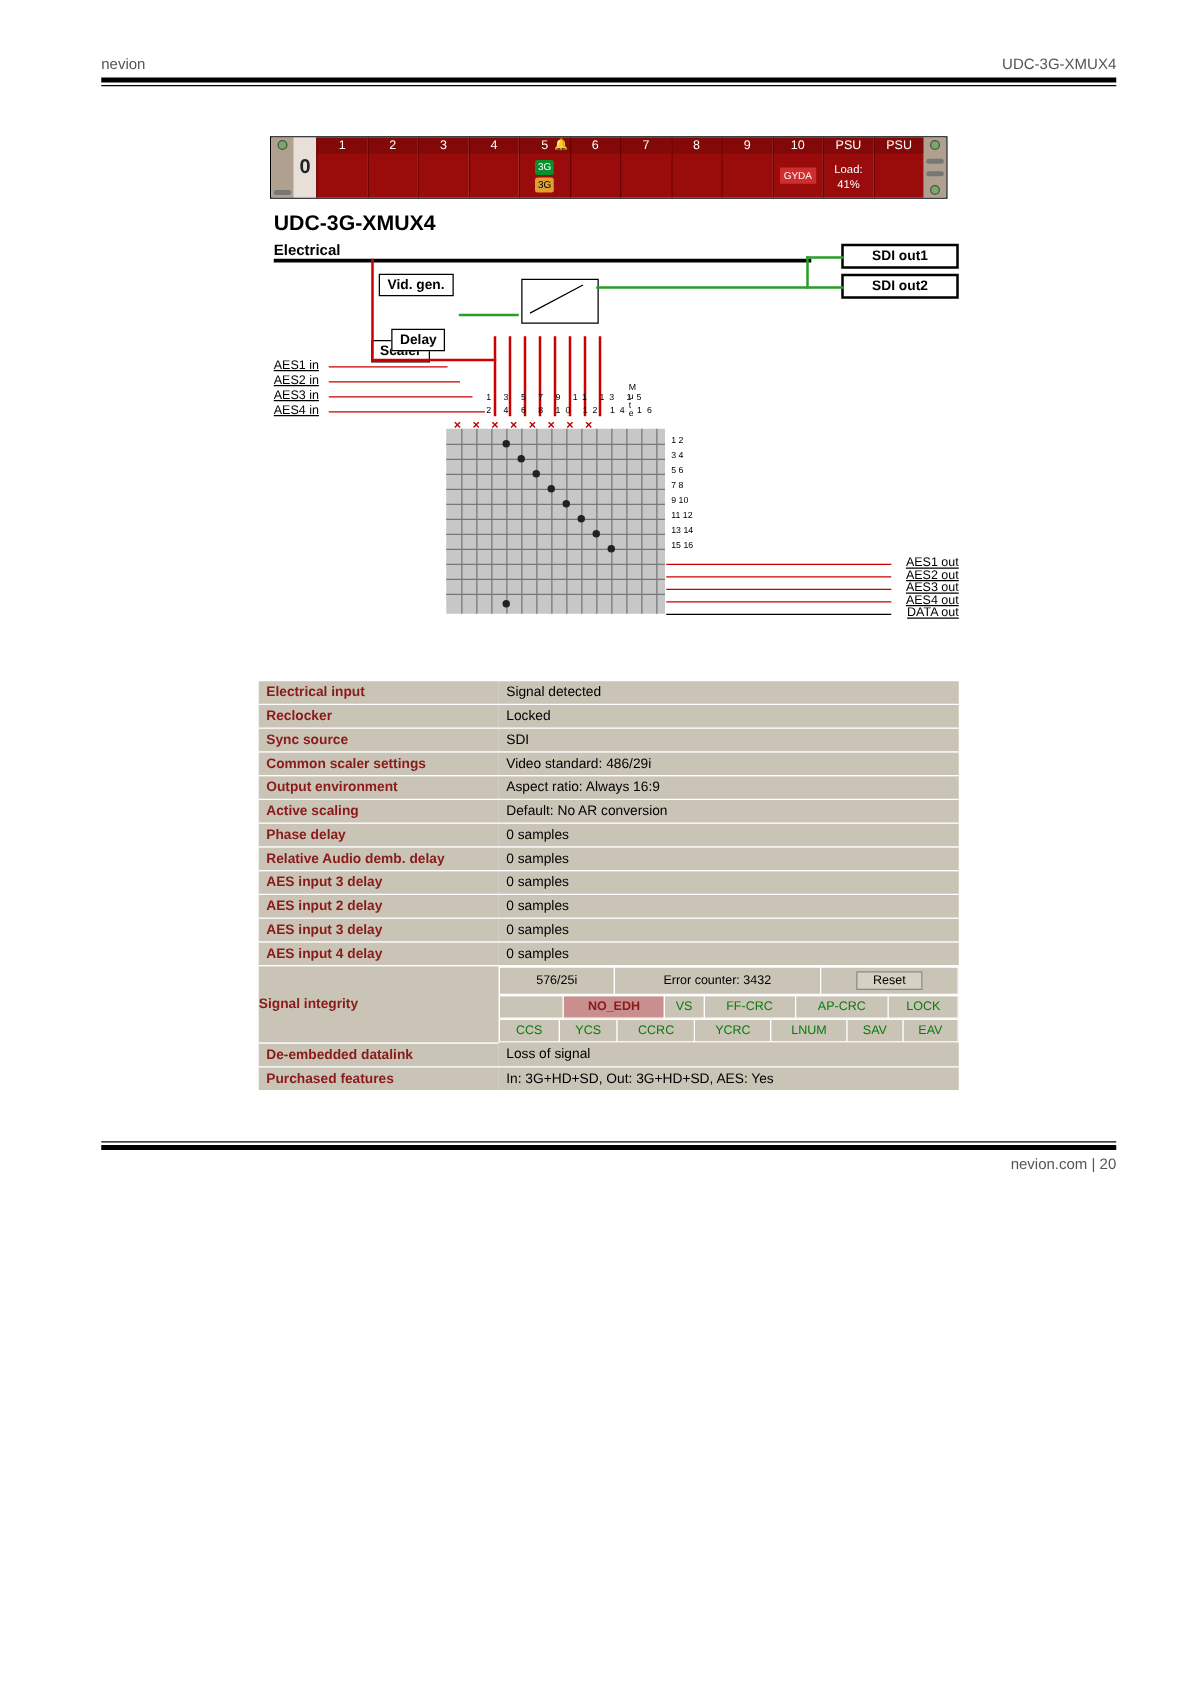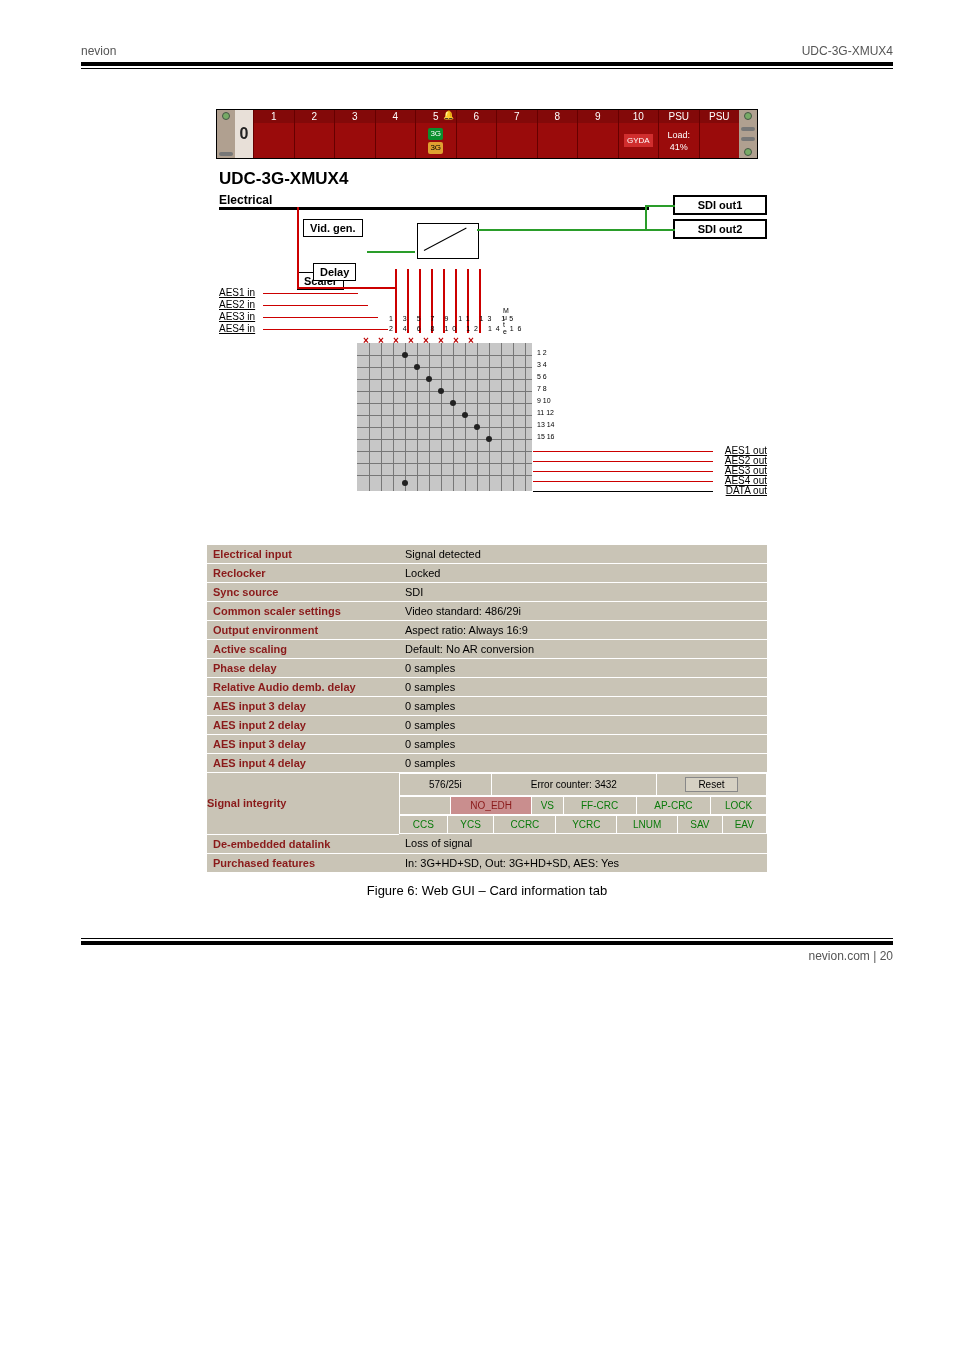--- a/index.html
+++ b/index.html
@@ -237,21 +237,21 @@
     border-collapse: collapse;
   }
   .si-inner td {
     text-align:center;
     font-size:10px;
     padding:3px 2px;
     border:1px solid #fff;
     background:#c9c4b6;
   }
   .si-green { color:#0a7a0a; }
-  .si-red   { background:#c98e8e !important; color:#8a1a1a; }
+  .si-red   { background:#c98e8e !important; color:#8a1a1a;font-weight:bold; }
   .si-btn {
     display:inline-block;
     background:#d6d1c3;
     border:1px solid #888;
     padding:1px 12px;
     font-size:10px;
   }
 </style>
 </head>
 <body>
@@ -564,20 +564,19 @@
             <td class="st-value">Loss of signal</td>
           </tr>
       <tr>
             <td class="st-label">Purchased features</td>
             <td class="st-value">In: 3G+HD+SD, Out: 3G+HD+SD, AES: Yes</td>
           </tr>
     </tbody>
       </table>
 
   </div>
-  <div class="fig-caption">Figure 6: Web GUI – Card information tab</div>
 
   <div class="hr-bottom"></div>
   <div class="footer-line" style="justify-content:flex-end;">
     <span>nevion.com | 20</span>
   </div>
 
 </div>
 
 </body></html>

